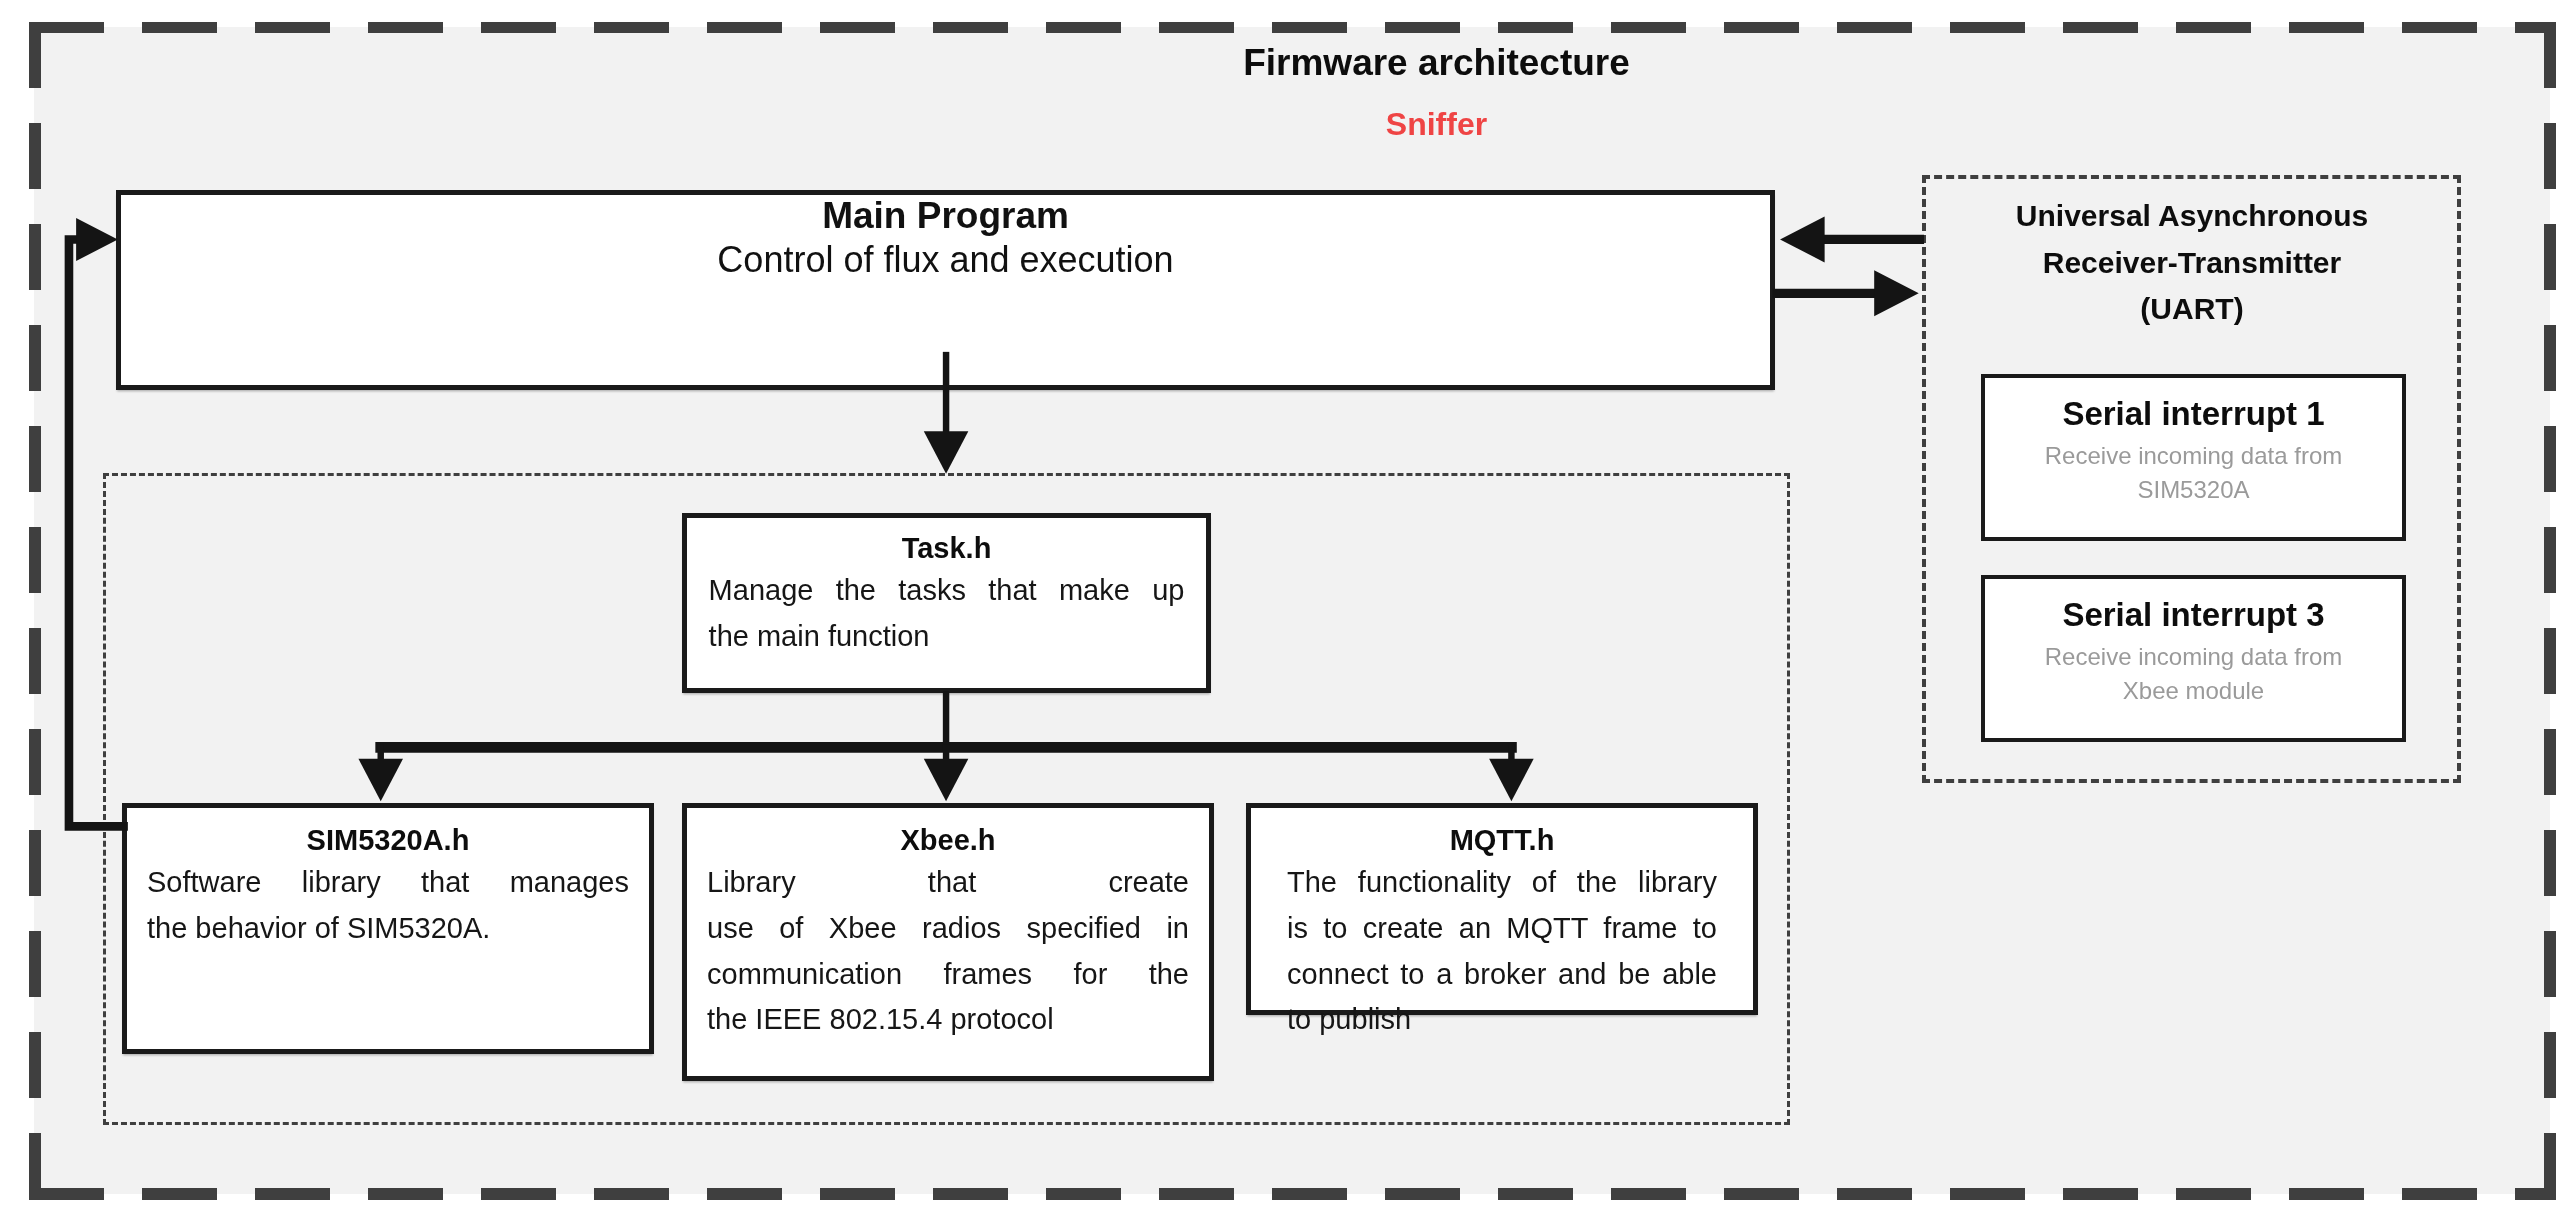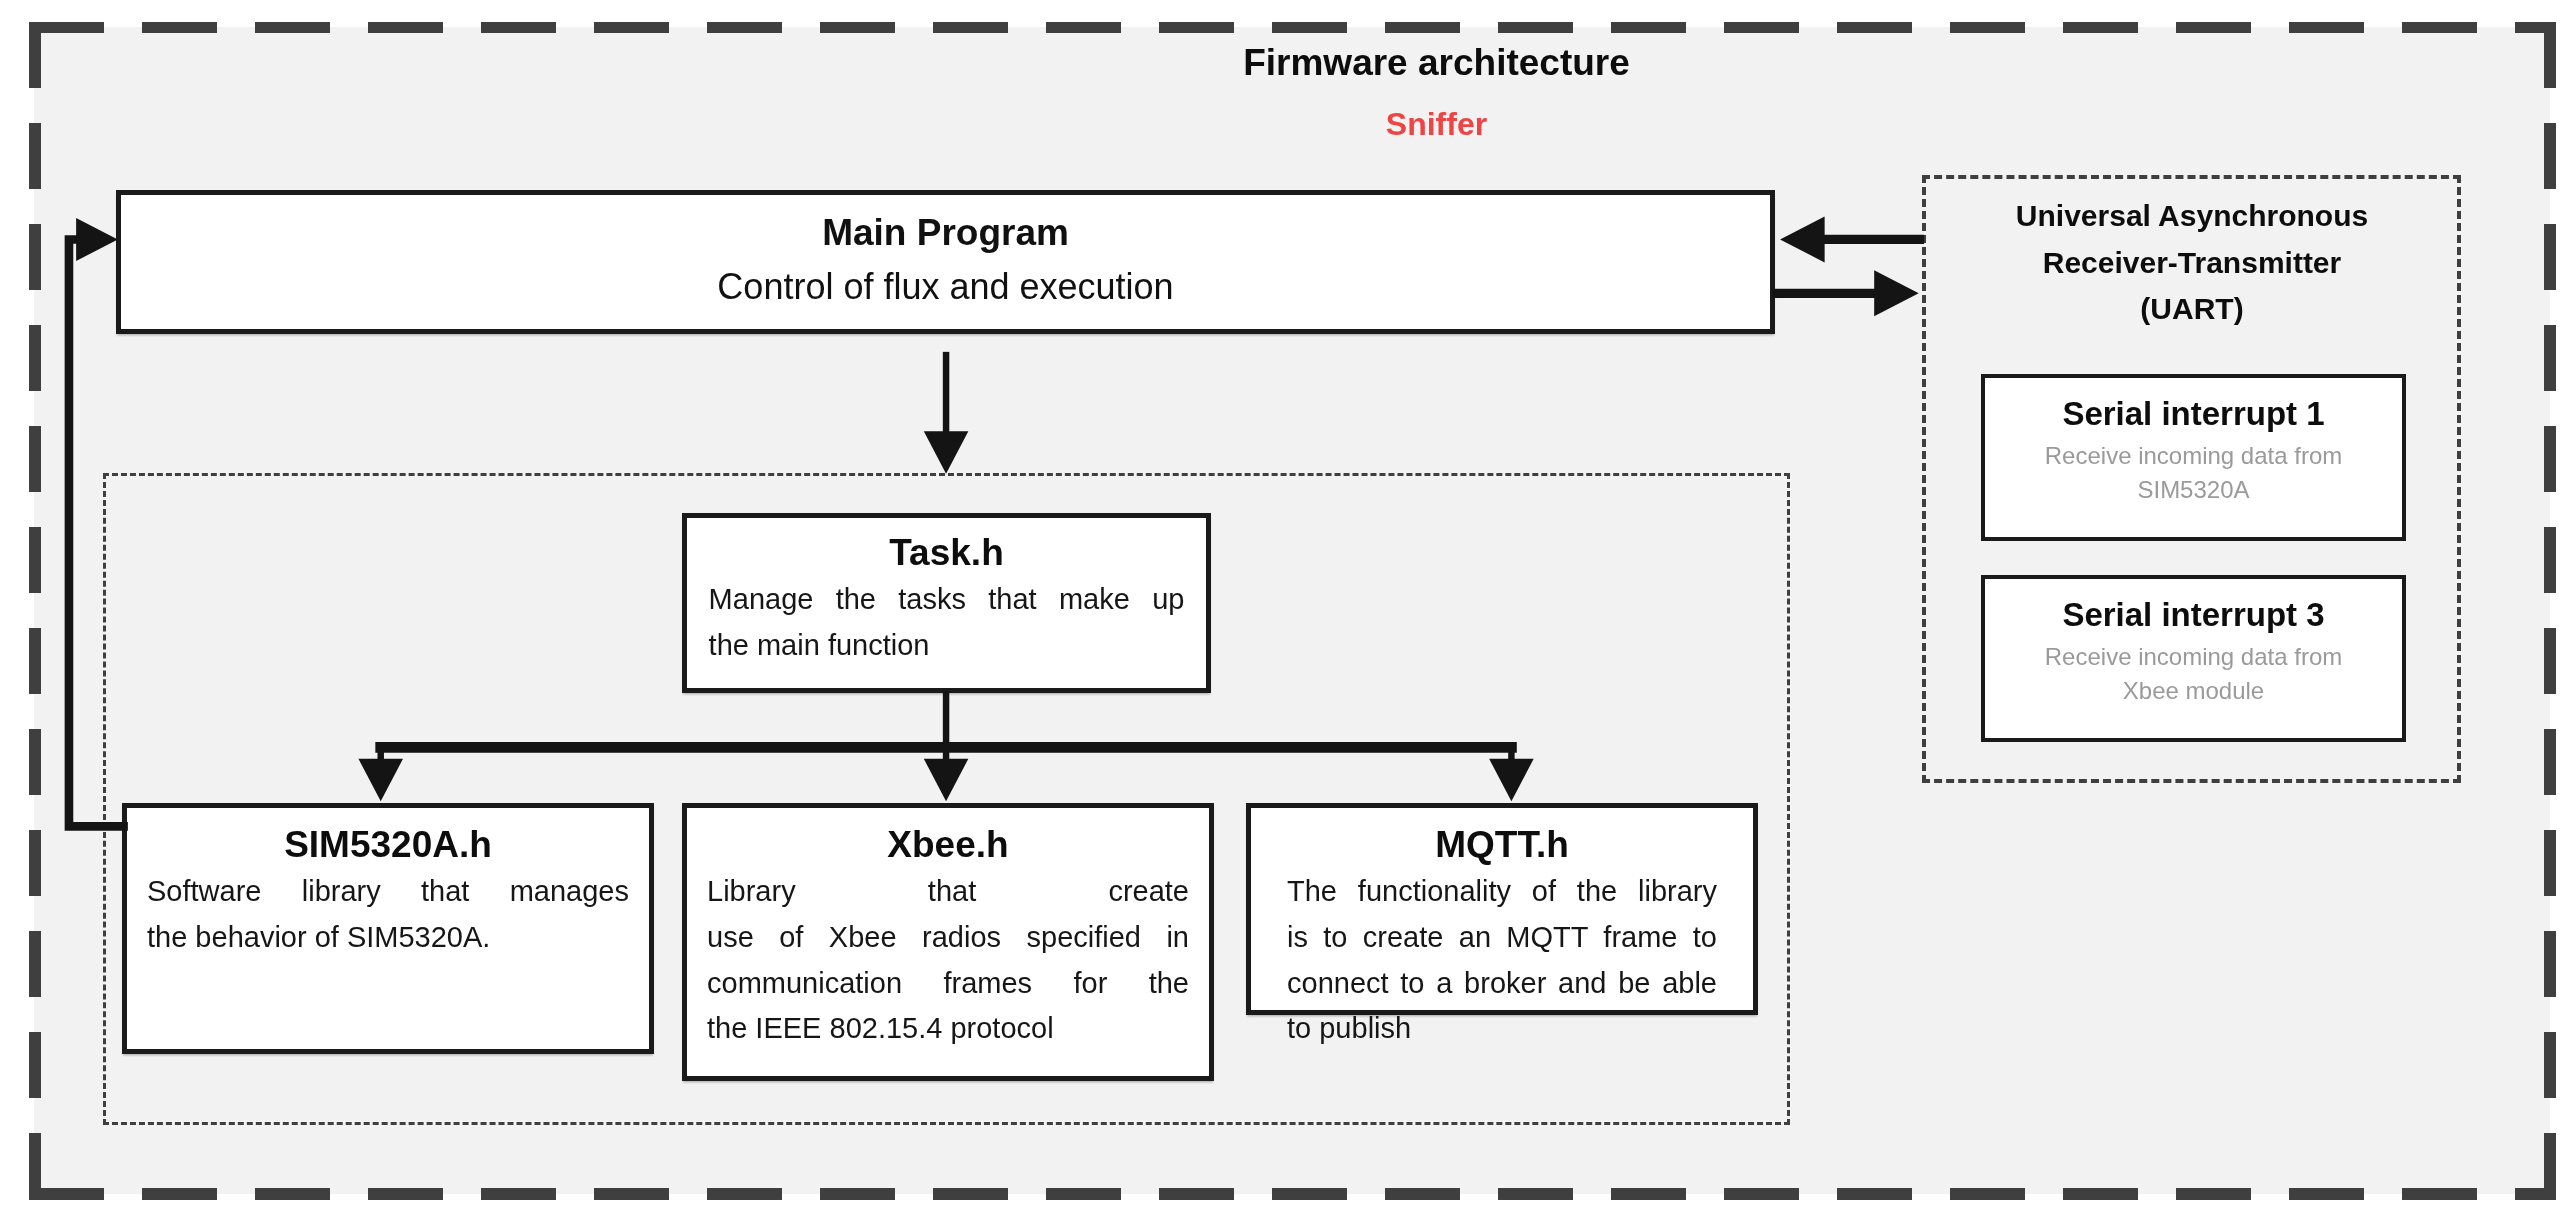--- a/index.html
+++ b/index.html
@@ -19,41 +19,41 @@
      background:repeating-linear-gradient(180deg,#3f3f3f 0 66px,transparent 66px 101px);}
 
   .diagram-title{position:absolute;left:1149px;top:42px;width:575px;text-align:center;
      font-size:37px;font-weight:bold;color:#0d0d0d;}
   .diagram-subtitle{position:absolute;left:1149px;top:106px;width:575px;text-align:center;
      font-size:32px;font-weight:bold;color:#ef4444;}
 
   .solid-box{position:absolute;background:#ffffff;border:5px solid #1a1a1a;
      box-sizing:border-box;box-shadow:0 3.6px 2.2px -1.4px rgba(0,0,0,0.28);}
 
-  .main-box{left:116px;top:190px;width:1659px;height:144px;display:flex;flex-direction:column;
-     align-items:center;justify-content:center;gap:12px;padding-bottom:4.3px;}
+  .main-box{left:116px;top:190px;width:1659px;height:200px;display:flex;flex-direction:column;
+     align-items:center;gap:2px;padding-bottom:4.3px;}
   .main-title{font-size:37px;font-weight:bold;}
   .main-sub{font-size:36px;}
 
   
   .uart-box{position:absolute;left:1922px;top:175px;width:539px;height:608px;
      border:4.3px dashed #3f3f3f;box-sizing:border-box;}
   .uart-title{position:absolute;left:1927px;top:193px;width:530px;text-align:center;
      font-size:30px;font-weight:bold;line-height:1.55;color:#0d0d0d;}
   .si-box{position:absolute;left:1981px;width:425px;height:167px;display:flex;
      flex-direction:column;align-items:center;border-width:4.3px;box-shadow:none;}
   .si1{top:374px;} .si3{top:575px;}
   .si-title{font-size:33px;font-weight:bold;margin-top:17px;color:#0d0d0d;}
   .si-body{font-size:24px;color:#9a9a9a;line-height:1.42;text-align:center;margin-top:5.7px;}
 
   
   .group-box{position:absolute;left:103px;top:473px;width:1687px;height:652px;
      border:3.6px dashed #3f3f3f;box-sizing:border-box;}
 
-  .node-title{text-align:center;font-size:37px;font-weight:bold;color:#0d0d0d;}
+  .node-title{text-align:center;font-size:29px;font-weight:bold;color:#0d0d0d;}
   .node-body{font-size:29px;line-height:1.58;color:#161616;}
   .jline{text-align:justify;text-align-last:justify;}
   .lline{text-align:left;}
 
   .task-box{left:682px;top:513px;width:529px;height:180px;padding:14.4px 21.6px 0;}
   .sim-box{left:122px;top:803px;width:532px;height:251px;padding:16px 20px 0;}
   .xbee-box{left:682px;top:803px;width:532px;height:278px;padding:16px 20px 0;}
   .mqtt-box{left:1246px;top:803px;width:512px;height:212px;padding:16px 36px 0;}
   .task-box .node-title{margin-bottom:2.9px;}
   .sim-box .node-title,.xbee-box .node-title,.mqtt-box .node-title{margin-bottom:2.9px;}

